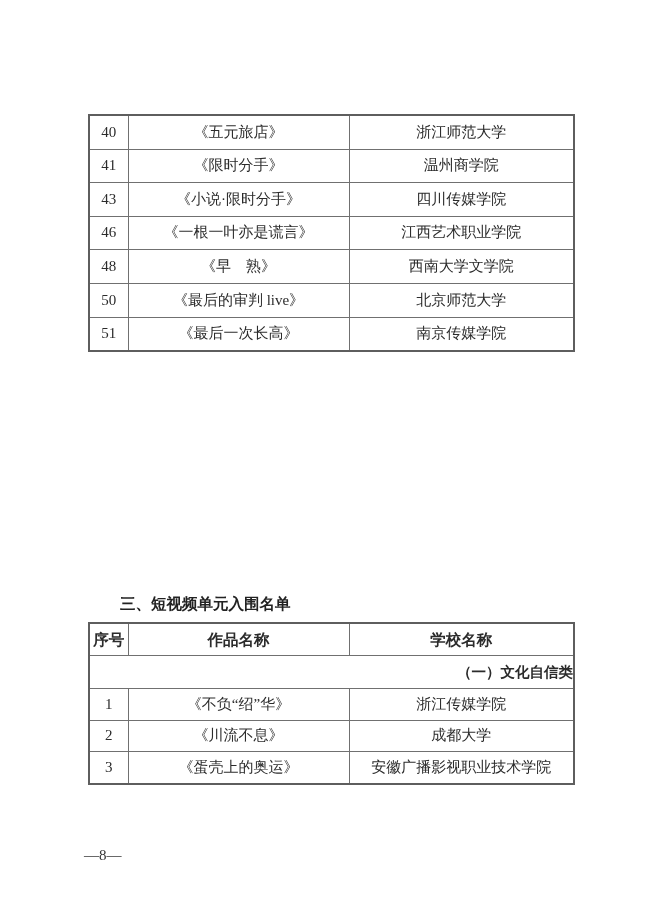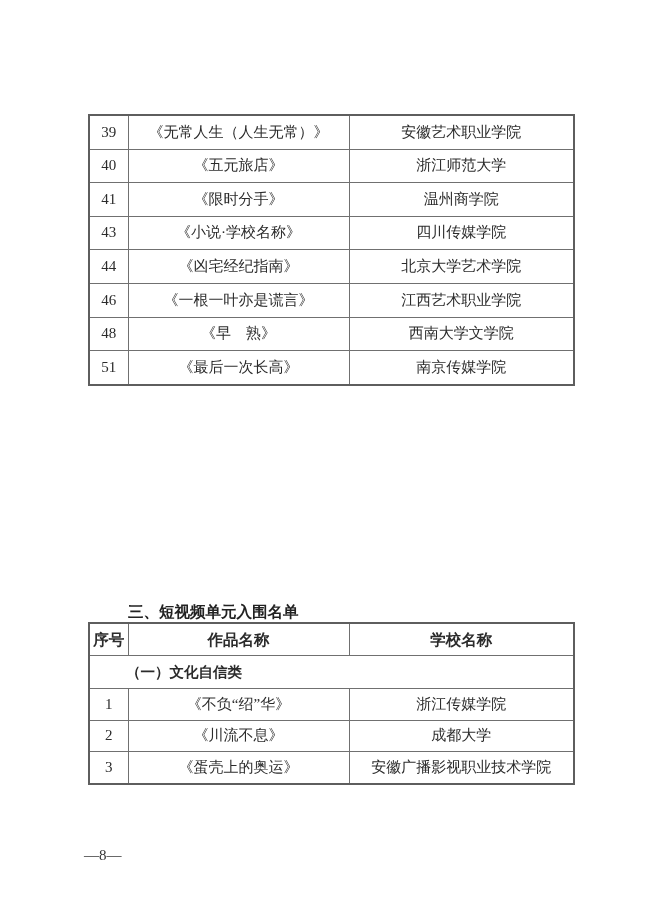--- a/index.html
+++ b/index.html
@@ -41,31 +41,31 @@
   }
   .tbl-1 td { height: 32.6px; }
   .tbl-2 th {
     height: 31px;
     font-weight: bold;
     font-size: 15.5px;
     margin-top: 24px;
   }
   .tbl-2 td { height: 30.6px; }
   .tbl-2 tr.category-row td {
-    text-align: left;
+    text-align: right;
     padding-left: 36px;
     font-weight: bold;
     height: 32px;
     font-family: "Liberation Sans", "DejaVu Sans", sans-serif;
     font-size: 14.5px;
   }
   .section-heading {
     position: absolute;
     left: 120px; top: 594px;
-    margin: 8px;
+    margin: 0;
     font-size: 15.5px;
     font-weight: bold;
     font-family: "Liberation Sans", "DejaVu Sans", sans-serif;
     color: #222222;
     white-space: nowrap;
   }
   .page-number {
     position: absolute;
     left: 84px; top: 847px;
     font-size: 15px;
@@ -78,53 +78,48 @@
 <div class="page">
 
   <table class="tbl tbl-1">
     <colgroup>
         <col class="c1">
         <col class="c2">
         <col class="c3">
       </colgroup>
     <tbody id="t1-body">
         <tr>
-          <td>39</td>
-          <td>《无常人生（人生无常）》</td>
-          <td>安徽艺术职业学院</td>
-        </tr>
-        <tr>
           <td>40</td>
           <td>《五元旅店》</td>
           <td>浙江师范大学</td>
         </tr>
         <tr>
           <td>41</td>
           <td>《限时分手》</td>
           <td>温州商学院</td>
         </tr>
         <tr>
           <td>43</td>
-          <td>《小说·学校名称》</td>
+          <td>《小说·限时分手》</td>
           <td>四川传媒学院</td>
-        </tr>
-        <tr>
-          <td>44</td>
-          <td>《凶宅经纪指南》</td>
-          <td>北京大学艺术学院</td>
         </tr>
         <tr>
           <td>46</td>
           <td>《一根一叶亦是谎言》</td>
           <td>江西艺术职业学院</td>
         </tr>
         <tr>
           <td>48</td>
           <td>《早　熟》</td>
           <td>西南大学文学院</td>
+        </tr>
+        <tr>
+          <td>50</td>
+          <td>《最后的审判 live》</td>
+          <td>北京师范大学</td>
         </tr>
         <tr>
           <td>51</td>
           <td>《最后一次长高》</td>
           <td>南京传媒学院</td>
         </tr>
       </tbody>
   </table>
 
   <h3 class="section-heading">三、短视频单元入围名单</h3>

